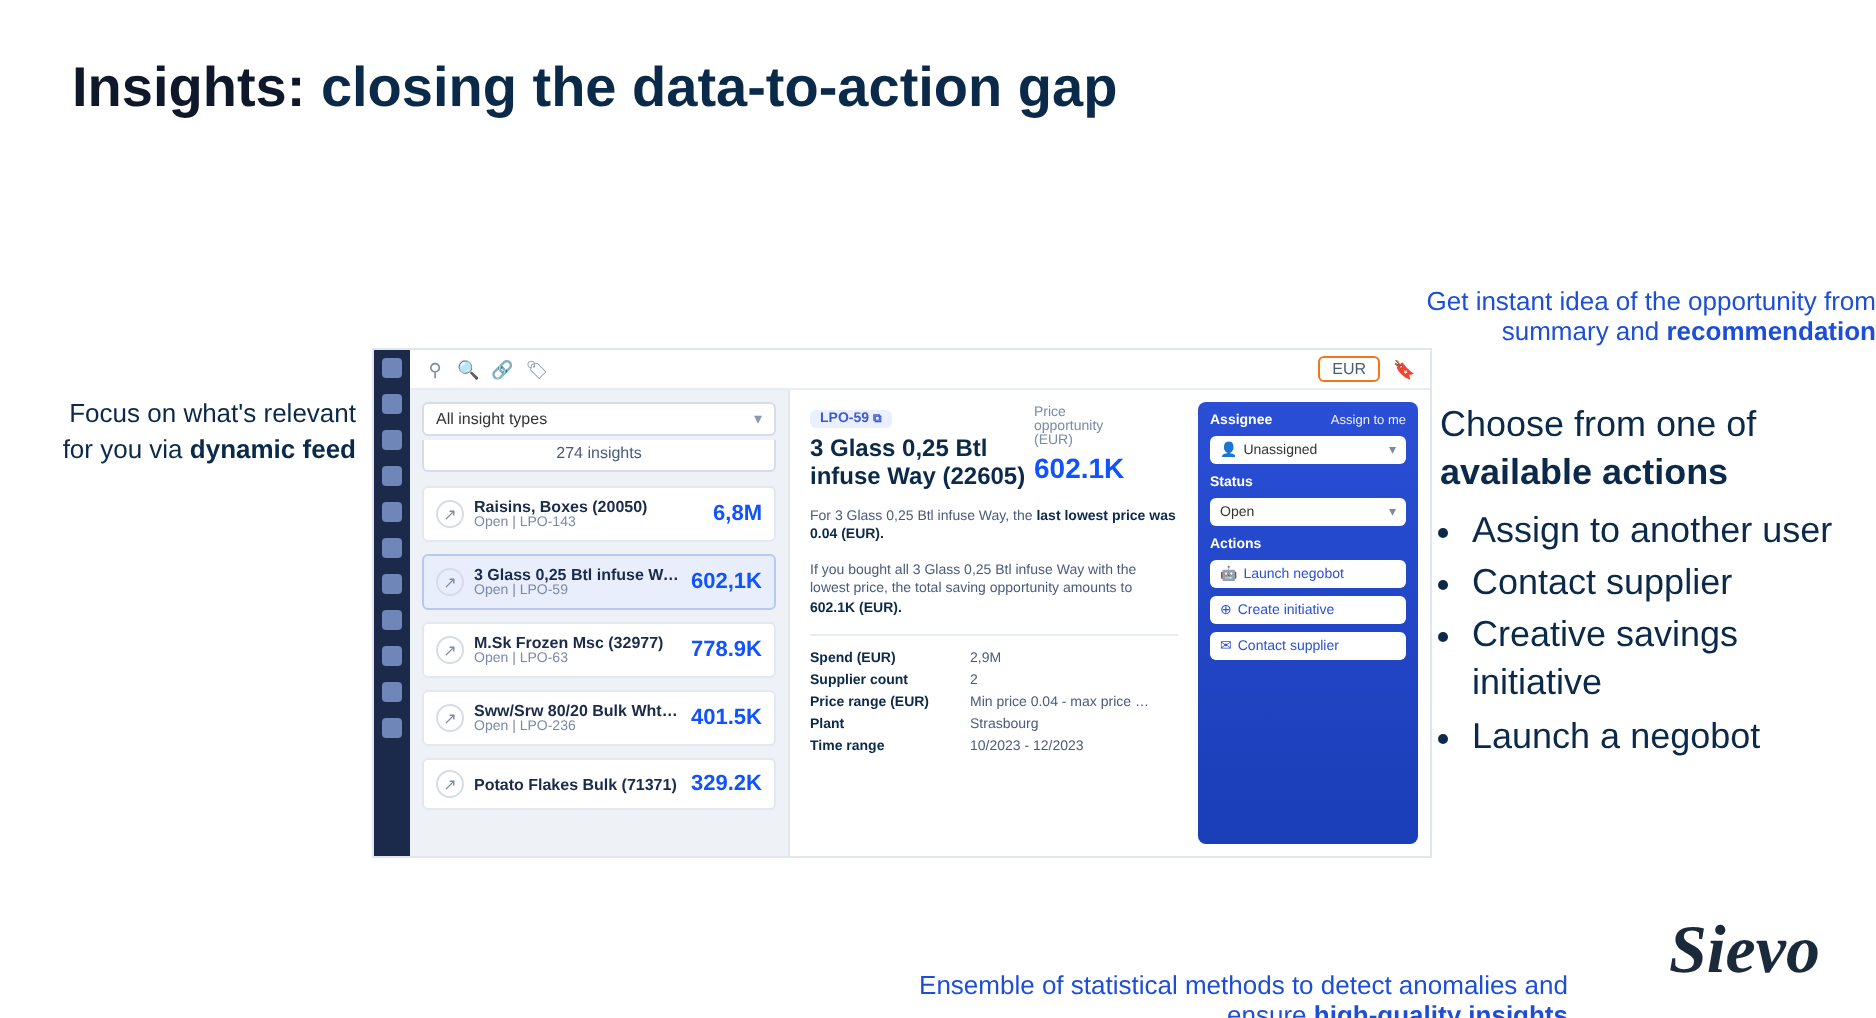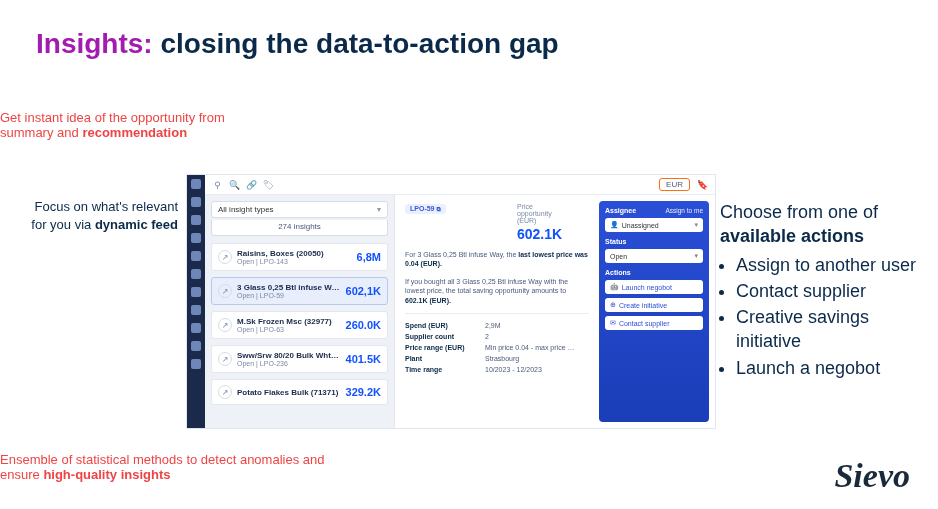--- a/index.html
+++ b/index.html
@@ -1,19 +1,19 @@
 <!DOCTYPE html>
 <html><head>
 <meta charset="utf-8">
 <style>
   * { box-sizing: border-box; margin: 0; padding: 0; }
   body { width: 938px; height: 509px; font-family: -apple-system, "Segoe UI", Arial, sans-serif; background: #fff; position: relative; color: #0b2a4a; }
   .title { position: absolute; top: 28px; left: 36px; font-size: 28px; font-weight: 700; }
-  .title .blue { color: #a21caf; }
-  .caption { text-align: left; font-size: 13px; color: #ef4444; }
+  .title .blue { color: #0f172a; }
+  .caption { text-align: right; font-size: 13px; color: #1d4ed8; margin-top: 33px; }
   .cap-top { position: absolute; top: 110px; left: 0; width: 938px; }
   .cap-bottom { position: absolute; top: 452px; left: 0; width: 784px; }
   .lefttext { position: absolute; left: 28px; top: 198px; width: 150px; text-align: right; font-size: 13px; line-height: 1.35; }
   .righttext { position: absolute; left: 720px; top: 200px; width: 200px; font-size: 18px; line-height: 1.35; }
   .righttext ul { margin-top: 4px; margin-left: 16px; }
   .righttext li { margin-bottom: 2px; }
   .brand { position: absolute; right: 28px; bottom: 14px; font-family: "Brush Script MT", cursive; font-size: 34px; color: #1a2a3a; font-style: italic; font-weight: 600; }
 
   
   .app { position: absolute; left: 186px; top: 174px; width: 530px; height: 255px; border: 1px solid #e2e6ee; background: #f8f9fb; font-size: 9px; color: #333; display: flex; overflow: hidden; }
@@ -138,21 +138,21 @@
               <div class="csub">Open | LPO-59</div>
             </div>
           <div class="cval">602,1K</div>
         </div>
         <div class="card">
           <div class="cicon">↗</div>
           <div class="ctext">
               <div class="ctitle">M.Sk Frozen Msc (32977)</div>
               <div class="csub">Open | LPO-63</div>
             </div>
-          <div class="cval">260.0K</div>
+          <div class="cval">778.9K</div>
         </div>
         <div class="card">
           <div class="cicon">↗</div>
           <div class="ctext">
               <div class="ctitle">Sww/Srw 80/20 Bulk Wht. (713…</div>
               <div class="csub">Open | LPO-236</div>
             </div>
           <div class="cval">401.5K</div>
         </div>
         <div class="card">
@@ -163,20 +163,23 @@
             </div>
           <div class="cval">329.2K</div>
         </div>
       </div>
 
       <div class="detail">
         <div class="detailmain">
           <div class="detailhead">
             <div>
               <span class="tag"><span>LPO-59</span><span class="linkicon">⧉</span></span>
+              <div class="detailtitle">
+                <span>3 Glass 0,25 Btl</span><br><span>infuse Way (22605)</span>
+              </div>
             </div>
             <div class="oppcol">
               <div class="opplabel"><span>Price</span><br><span>opportunity</span><br><span>(EUR)</span></div>
               <div class="oppval">602.1K</div>
             </div>
           </div>
           <div class="para">
             <span>For 3 Glass 0,25 Btl infuse Way, the </span><b>last lowest price was 0.04 (EUR).</b>
           </div>
           <div class="para">

